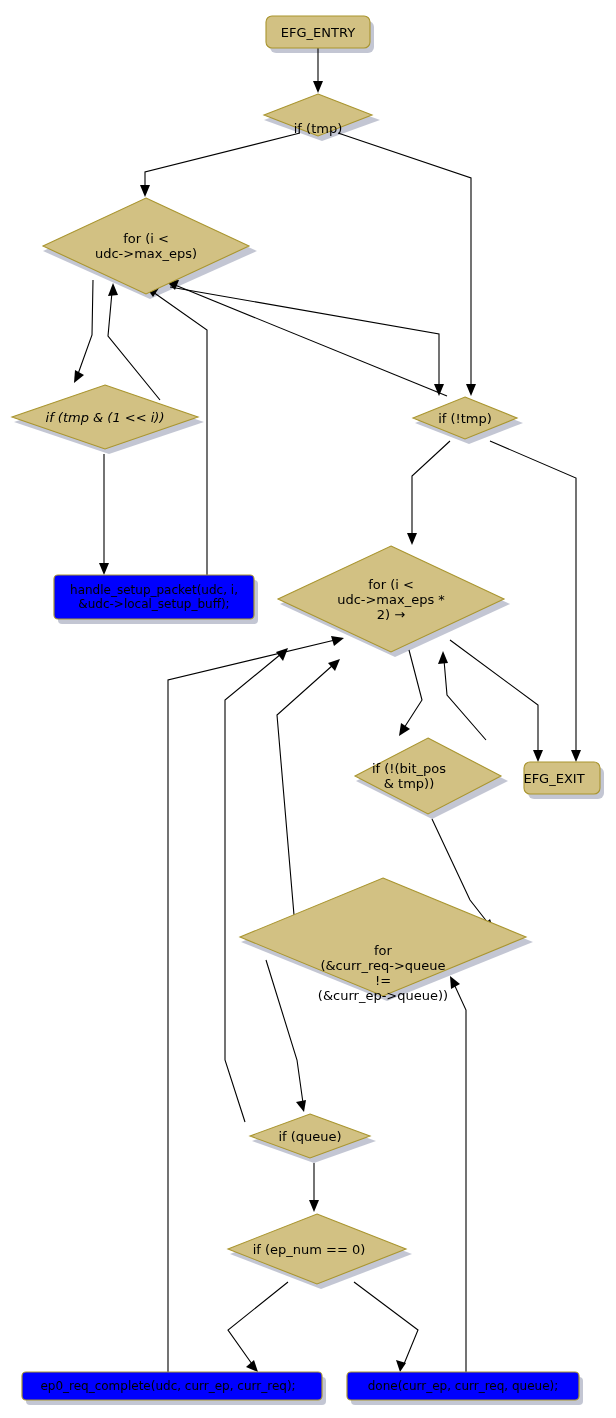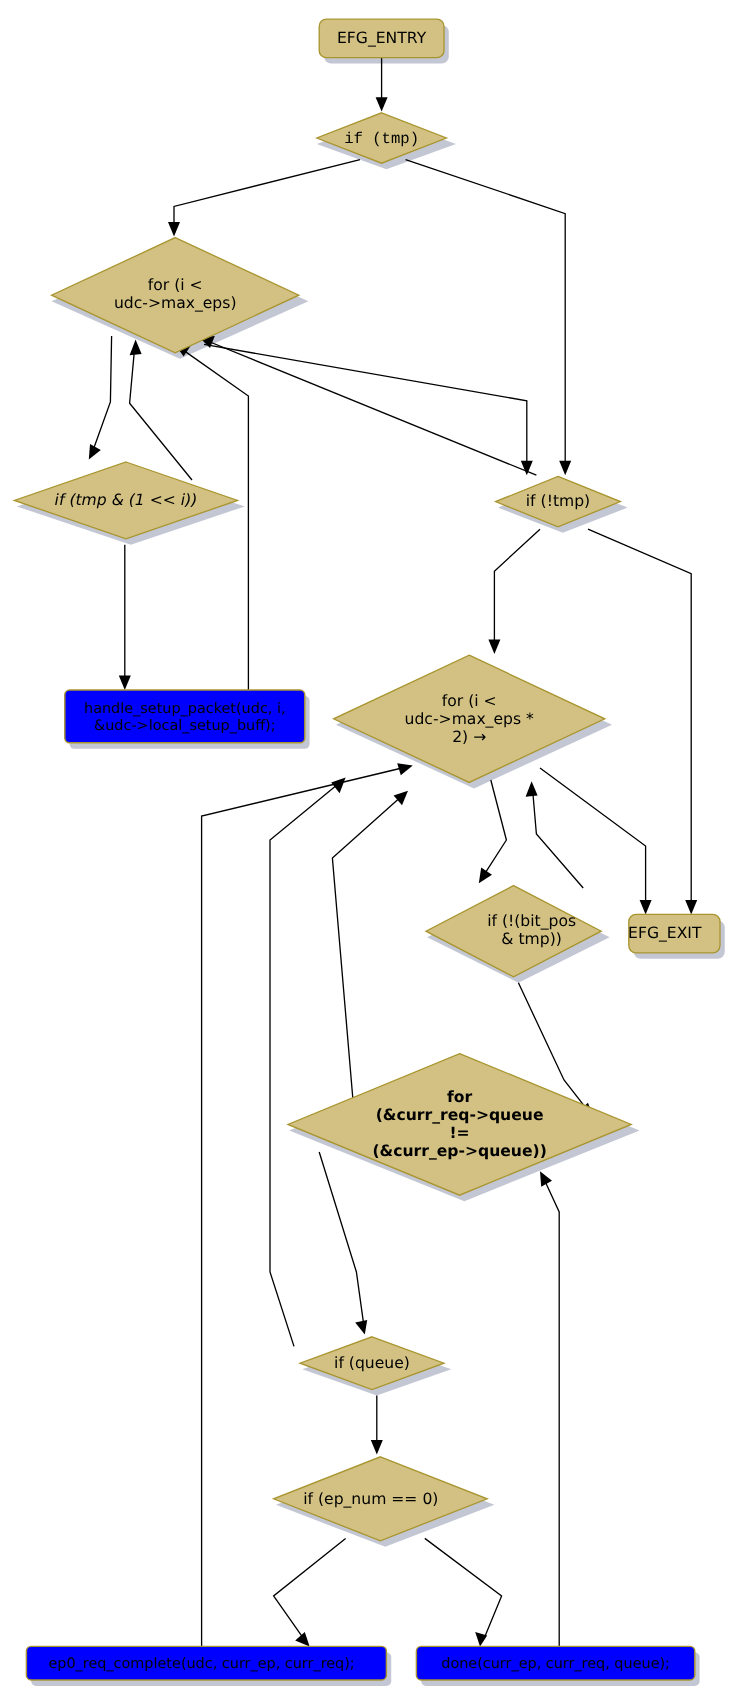--- a/index.html
+++ b/index.html
@@ -138,42 +138,42 @@
       <polygon class="shape-fill" points="310,1114 370,1136 310,1158 250,1136"></polygon>
       <polygon class="shape-fill" points="317,1214 406,1249 317,1284 228,1249"></polygon>
       <rect class="blue-fill" x="22" y="1372" width="300" height="28" rx="4"></rect>
       <rect class="blue-fill" x="347" y="1372" width="232" height="28" rx="4"></rect>
     </g>
 
   </svg>
 
   <div class="node-label" style="left:266px;top:16px;width:104px;height:32px;">EFG_ENTRY</div>
 
-  <div class="node-label" style="left:264px;top:92px;width:108px;height:46px;font-family:Liberation Mono, monospace;">if (tmp)</div>
+  <div class="node-label" style="left:264px;top:105px;width:108px;height:46px;">if (tmp)</div>
 
   <div class="node-label" style="left:43px;top:196px;width:206px;height:100px;">for (i &lt;
 udc-&gt;max_eps)</div>
 
   <div class="node-label" style="left:12px;top:383px;width:186px;height:68px;font-style:italic;">if (tmp &amp; (1 &lt;&lt; i))</div>
 
   <div class="node-label" style="left:413px;top:395px;width:104px;height:46px;">if (!tmp)</div>
 
   <div class="node-label blue" style="left:54px;top:575px;width:200px;height:44px;">handle_setup_packet(udc, i,
 &amp;udc-&gt;local_setup_buff);</div>
 
   <div class="node-label" style="left:278px;top:544px;width:226px;height:110px;">for (i &lt;
 udc-&gt;max_eps *
 2) →</div>
 
   <div class="node-label" style="left:524px;top:762px;width:60px;height:32px;">EFG_EXIT</div>
 
-  <div class="node-label" style="left:370px;top:736px;width:146px;height:80px;">if (!(bit_pos
+  <div class="node-label" style="left:336px;top:736px;width:146px;height:80px;">if (!(bit_pos
 &amp; tmp))</div>
 
-  <div class="node-label" style="left:240px;top:876px;width:286px;height:122px;font-weight:bold;">for
+  <div class="node-label" style="left:240px;top:912px;width:286px;height:122px;">for
 (&amp;curr_req-&gt;queue
 !=
 (&amp;curr_ep-&gt;queue))</div>
 
   <div class="node-label" style="left:250px;top:1112px;width:120px;height:48px;">if (queue)</div>
 
   <div class="node-label" style="left:220px;top:1212px;width:178px;height:74px;">if (ep_num == 0)</div>
 
   <div class="node-label blue" style="left:22px;top:1372px;width:292px;height:28px;">ep0_req_complete(udc, curr_ep, curr_req);</div>
 

